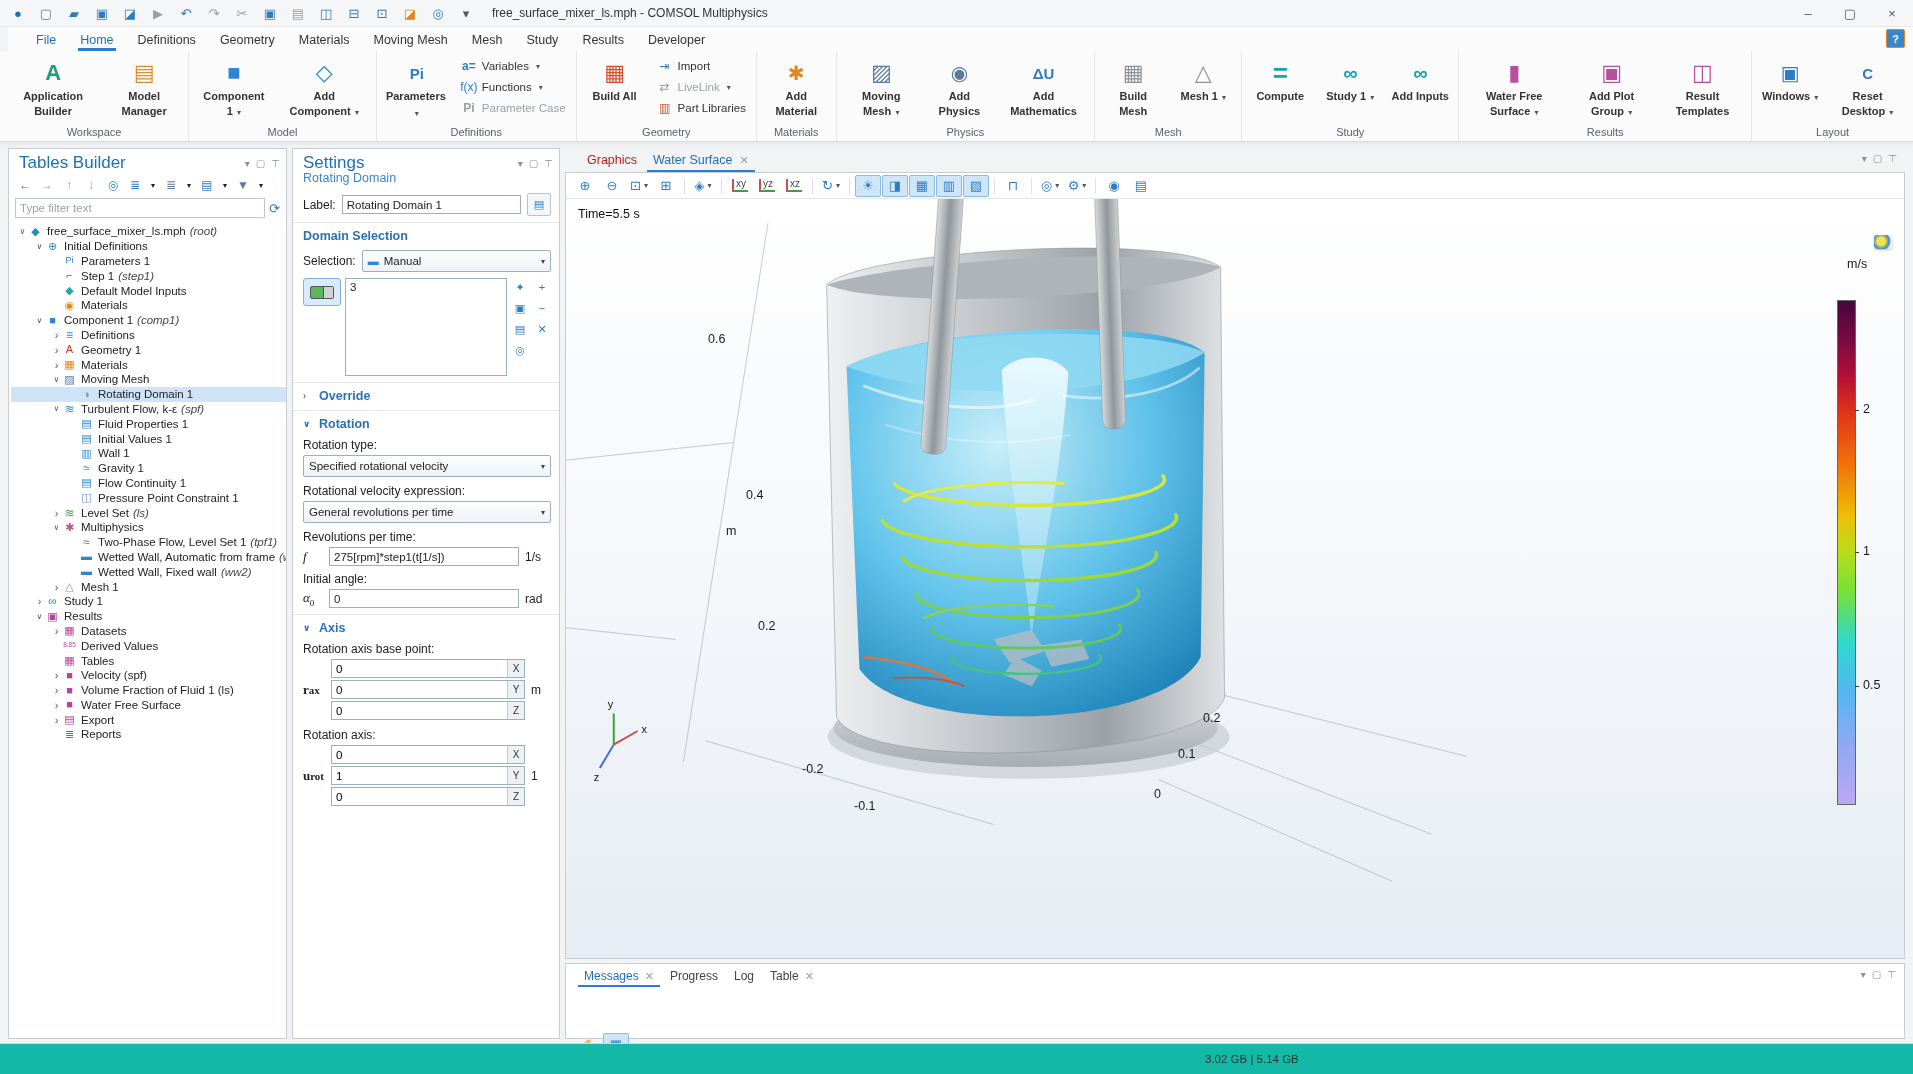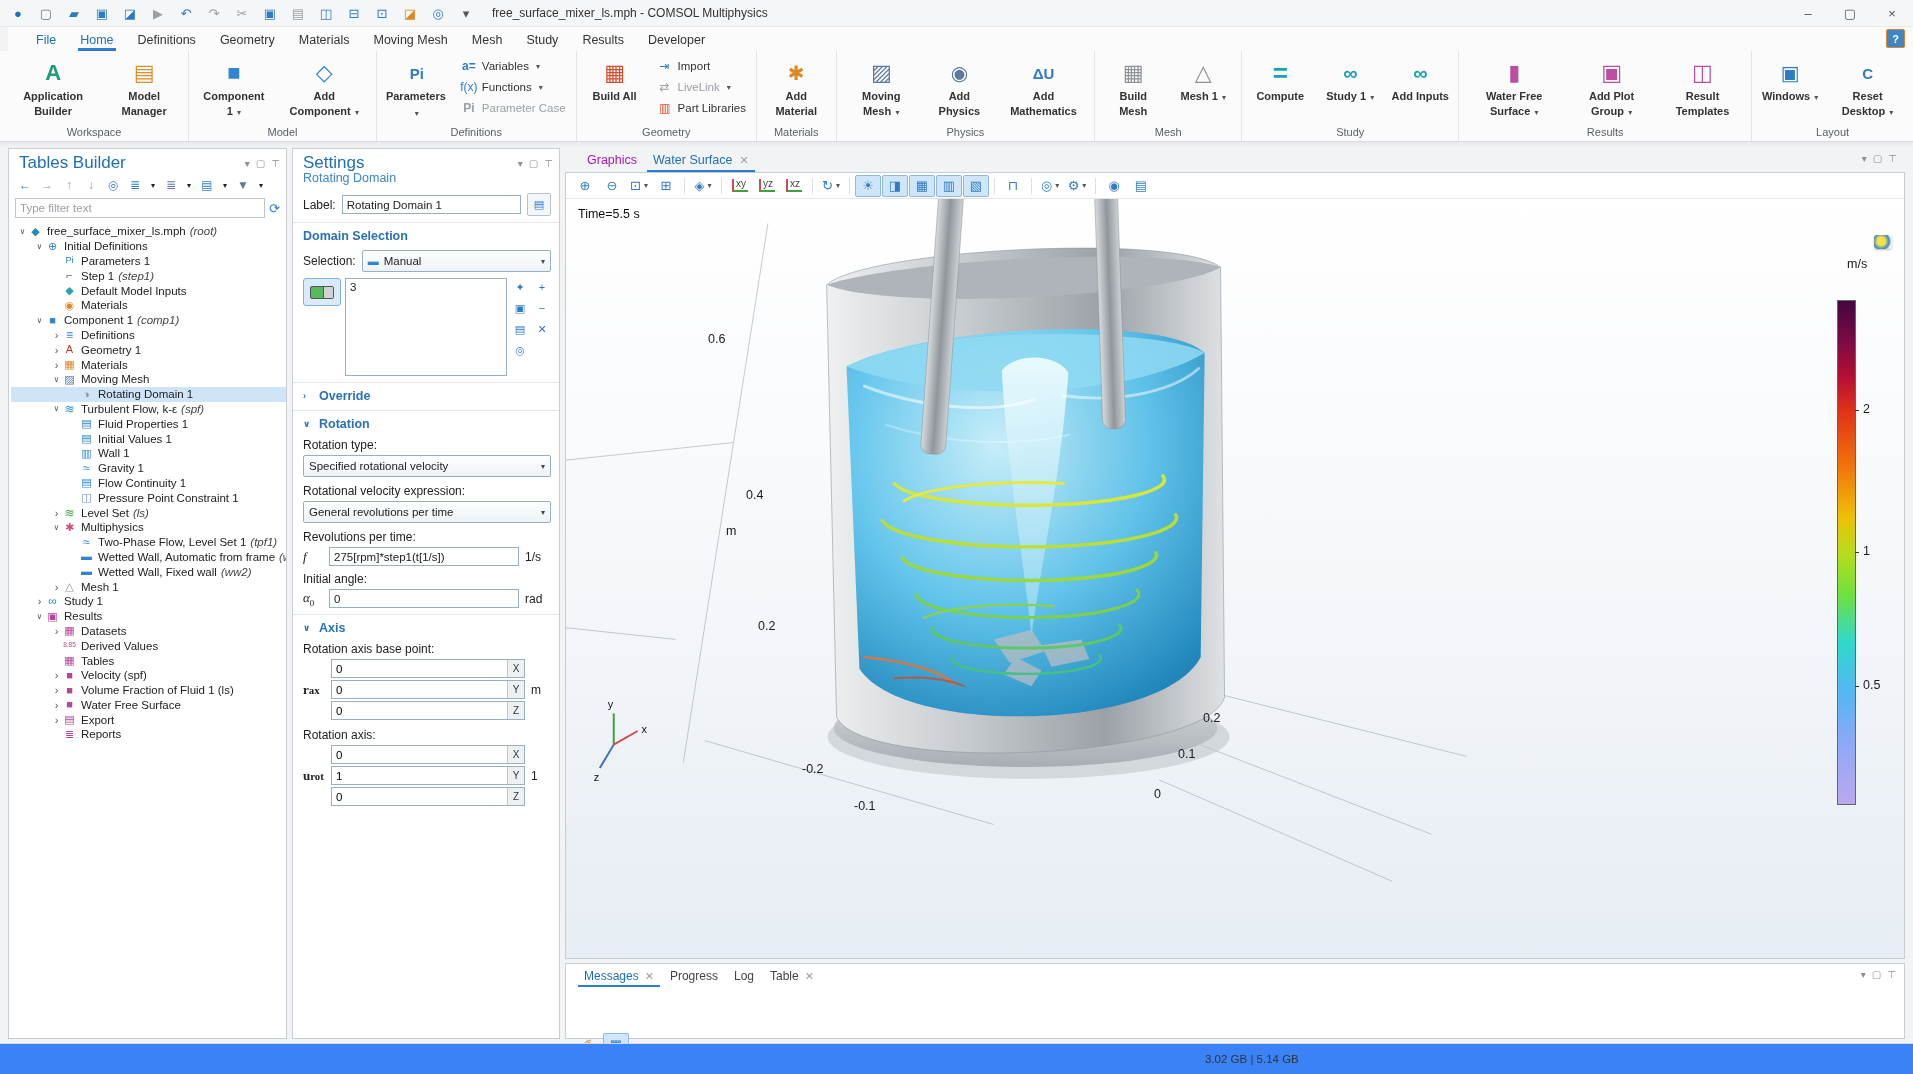--- a/index.html
+++ b/index.html
@@ -99,21 +99,21 @@
   .axis-sym{width:22px;display:flex;align-items:center;font-family:"Liberation Serif","DejaVu Serif",serif;font-size:13px;}
   .axis-inputs{flex:1;display:flex;flex-direction:column;gap:2px;}
   .axis-row{display:flex;align-items:center;position:relative;}
   .axis-row input{flex:1;height:17px;border:1px solid #99afc2;font-size:11.5px;padding:0 20px 0 4px;font-family:inherit;}
   .xyz{position:absolute;right:1px;top:1px;bottom:1px;width:16px;background:#eef1f4;border-left:1px solid #bcc8d2;
        display:flex;align-items:center;justify-content:center;font-size:10px;color:#333;}
   .axis-unit{width:20px;display:flex;align-items:center;}
 
   
   .gtabs{height:24px;display:flex;align-items:flex-end;background:#f2f3f5;padding-left:14px;position:relative;flex:none;}
-  .gtab{padding:3px 8px 5px;font-size:12.5px;color:#a21caf;display:flex;gap:7px;align-items:center;position:relative;}
+  .gtab{padding:3px 8px 5px;font-size:12.5px;color:#b91c1c;display:flex;gap:7px;align-items:center;position:relative;}
   .gtab.active{color:#1f6fb5;}
   .gtab.active::after{content:"";position:absolute;left:2px;right:2px;bottom:0;height:2px;background:#2b7cd3;}
   .tclose{color:#9aa0a6;font-size:11px;}
   .gwrap{flex:1;display:flex;flex-direction:column;background:#fff;border:1px solid #c8cdd4;min-height:0;}
   .gtoolbar{height:25px;display:flex;align-items:center;gap:1px;padding:0 6px;border-bottom:1px solid #e3e6e9;flex:none;}
   .gbtn{height:20px;min-width:20px;display:flex;align-items:center;justify-content:center;font-size:13px;color:#2f7cc4;
         border-radius:2px;padding:0 2px;gap:1px;border:1px solid transparent;}
   .gbtn.on{background:#cfe6f8;border-color:#8fb8dd;}
   .gsep{width:1px;height:16px;background:#dcdfe3;margin:0 4px;}
   .axisbadge{font-size:10px;color:#444;border-left:2px solid #c94f4f;border-bottom:2px solid #3da23d;padding:0 2px 1px 2px;line-height:10px;}
@@ -132,21 +132,21 @@
   
   .messages{height:74px;margin-top:4px;background:#fff;border:1px solid #c8cdd4;display:flex;flex-direction:column;flex:none;gap:45px;}
   .btabs{height:23px;display:flex;align-items:flex-end;padding-left:10px;position:relative;flex:none;}
   .btab{padding:3px 8px 4px;font-size:12px;color:#444;display:flex;gap:6px;align-items:center;position:relative;}
   .btab.active{color:#1f6fb5;}
   .btab.active::after{content:"";position:absolute;left:2px;right:2px;bottom:0;height:2px;background:#2b7cd3;}
   .btoolbar{height:24px;display:flex;align-items:center;gap:3px;padding:0 8px;flex:none;}
   .minp{margin:0 8px 6px;height:15px;border:1px solid #cfd3d8;background:#fff;}
 
   
-  .statusbar{height:30px;background:#3b82f6;border-top:1px solid #d5d8db;display:flex;align-items:center;flex:none;position:relative;}
+  .statusbar{height:30px;background:#14b8a6;border-top:1px solid #d5d8db;display:flex;align-items:center;flex:none;position:relative;}
   .mem{position:absolute;left:1205px;font-size:11.5px;color:#333;}
 
   svg text{font-family:"Liberation Sans","DejaVu Sans",sans-serif;}
 </style>
 </head>
 <body>
 
 <div class="window">
 
   <div class="titlebar">

